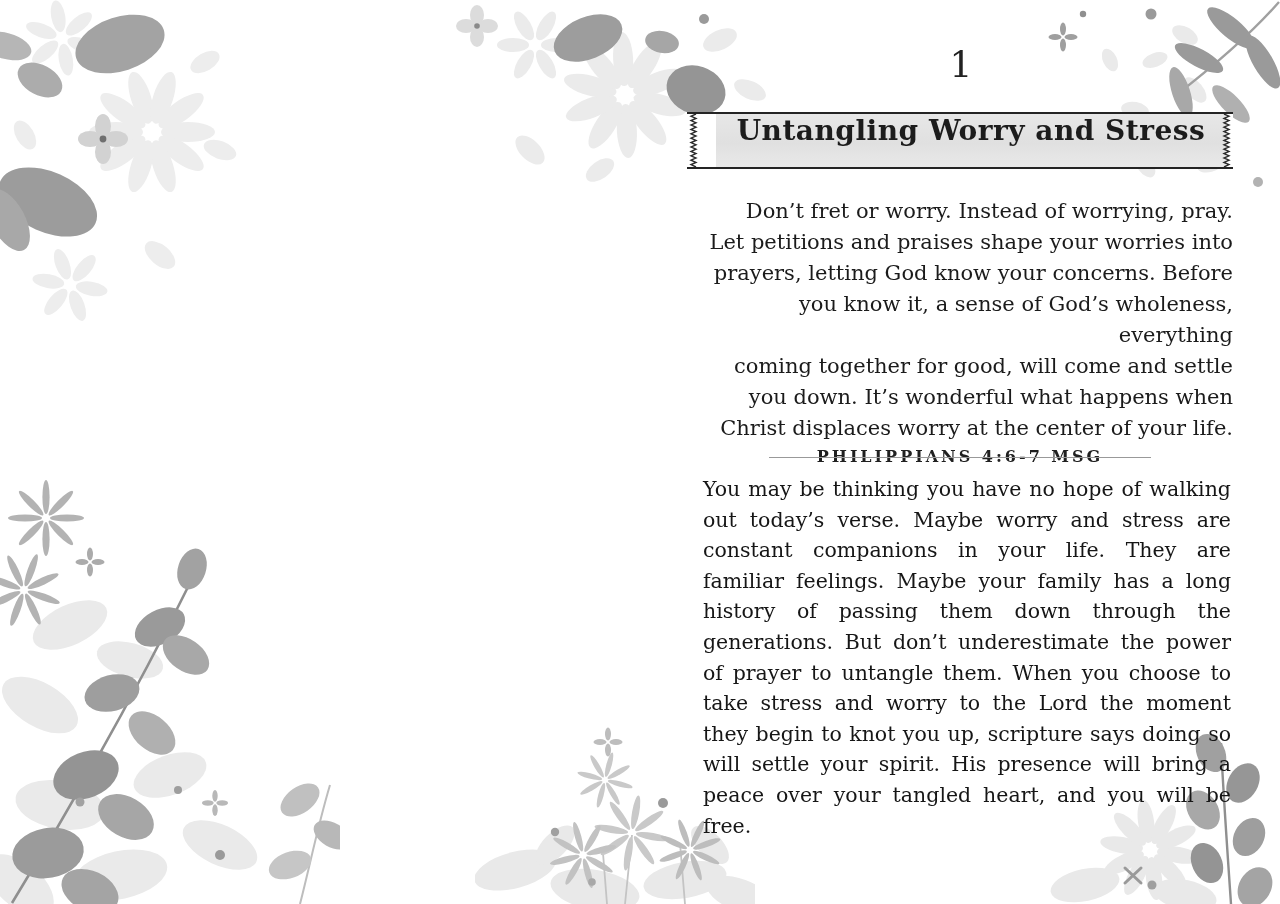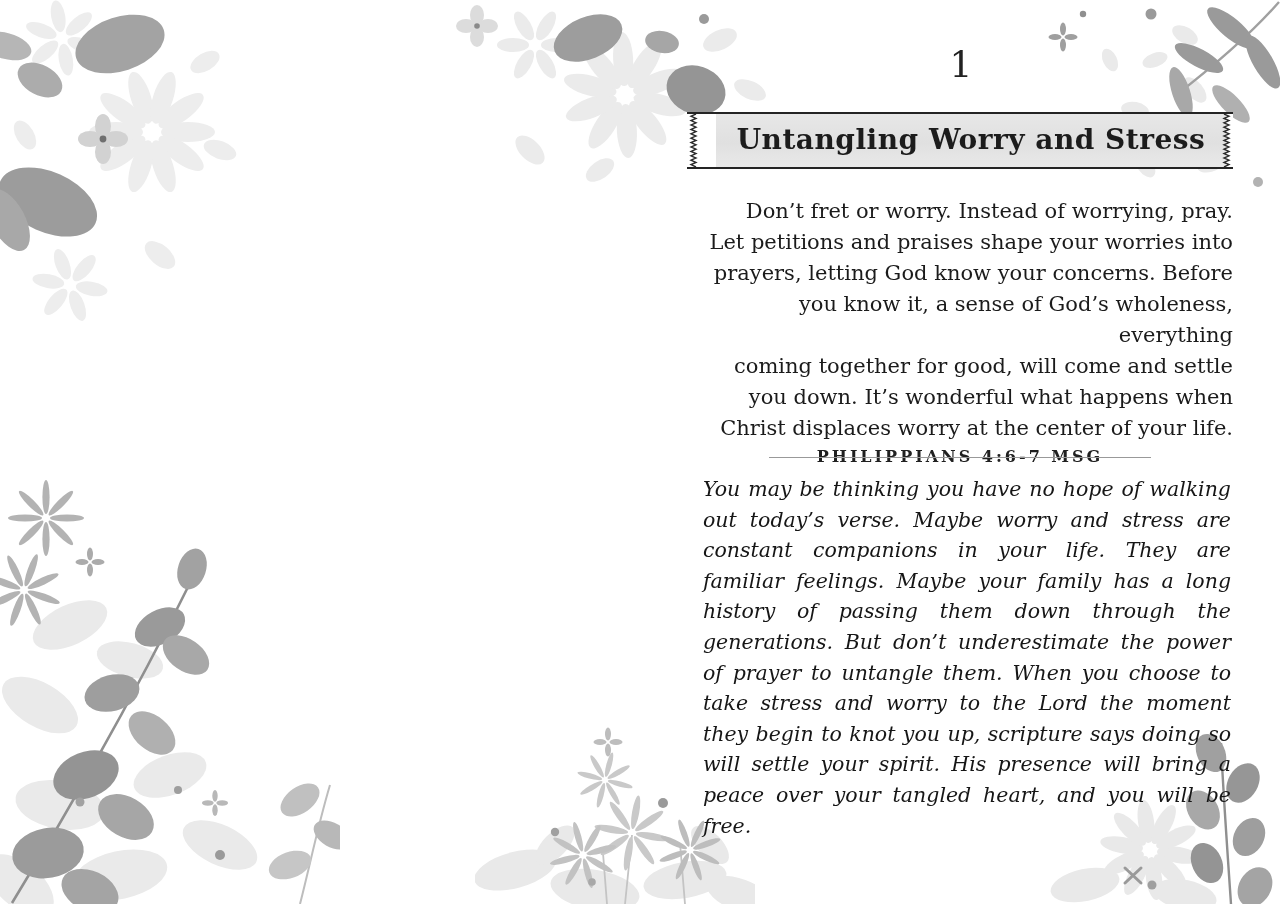--- a/index.html
+++ b/index.html
@@ -17,21 +17,21 @@
   }
   .banner{
     position:absolute;top:112px;left:0;width:546px;height:57px;
     box-sizing:border-box;
     border-top:2px solid #242424;border-bottom:2px solid #242424;
     background:#ffffff;
   }
   .banner-fill{
     position:absolute;left:7px;right:7px;top:0;bottom:0;
     background:linear-gradient(180deg,#e7e7e7 0%,#e0e0e0 55%,#e9e9e9 100%);
-    display:flex;align-items:center;justify-content:center;margin-left:22px;
+    display:flex;align-items:flex-start;justify-content:center;margin-left:22px;
   }
   .banner-title{
     font-size:28px;font-weight:bold;letter-spacing:.5px;color:#1c1c1c;
     white-space:nowrap;padding-bottom:2px;
   }
   .zig{position:absolute;top:0;height:53px;width:12px;}
   .zig-left{left:1px;}
   .zig-right{right:1px;}
   .scripture-quote{
     position:absolute;top:196px;left:0;width:100%;
@@ -45,21 +45,20 @@
     letter-spacing:3px;color:#202020;font-style:normal;margin-top:23px;
   }
   .divider{
     position:absolute;top:457px;left:50%;transform:translateX(-50%);
     width:382px;height:0;border-top:1.5px solid #999;
   }
   .body-text{
     position:absolute;top:474px;left:16px;width:528px;
     font-size:20.5px;line-height:30.6px;color:#161616;
     text-align:justify;
-    font-style:italic;
   }
 </style>
 </head>
 <body>
 
 <svg width="0" height="0" style="position:absolute">
   <defs>
     <ellipse id="petal" cx="36" cy="0" rx="27" ry="10"></ellipse>
     <ellipse id="petalS" cx="22" cy="0" rx="16" ry="7"></ellipse>
     <ellipse id="spike" cx="21" cy="0" rx="17" ry="3.6"></ellipse>

